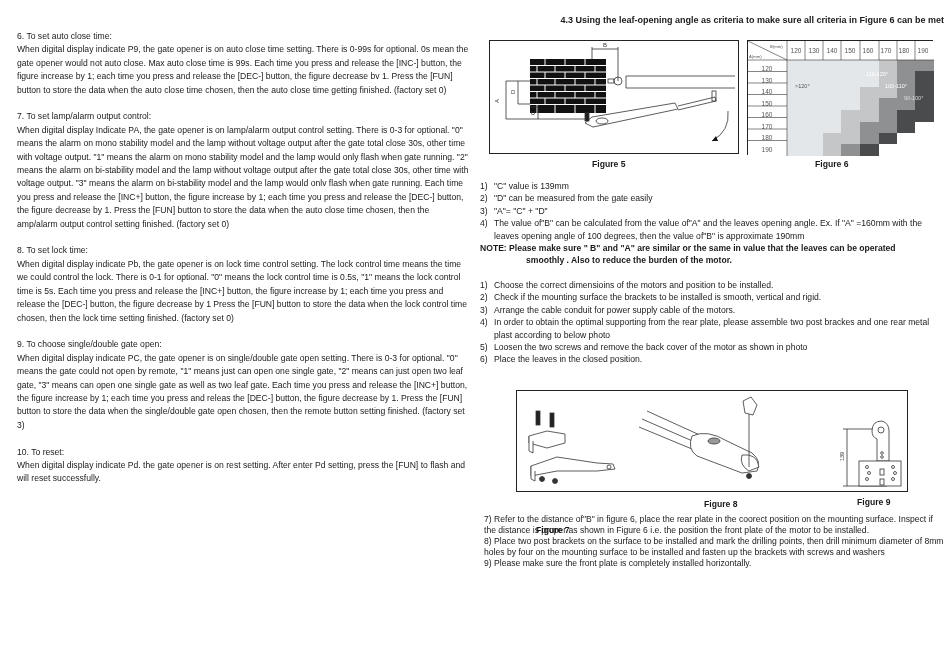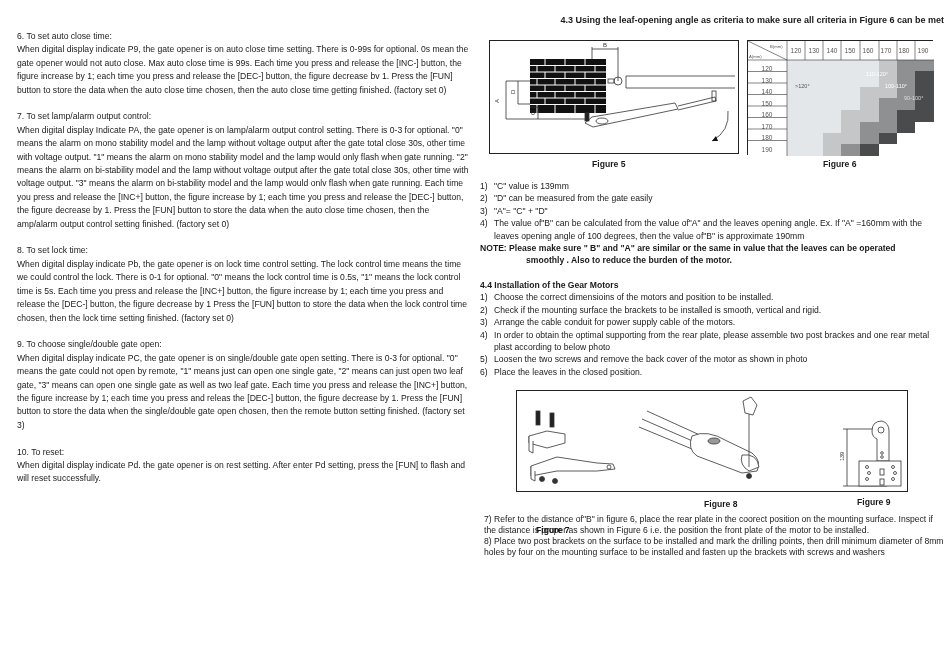--- a/index.html
+++ b/index.html
@@ -210,21 +210,21 @@
           <line x1="0" y1="99.5" x2="39" y2="99.5"></line>
         </g>
         <g font-size="5.5">
           <text x="47" y="47" fill="#555">&gt;120°</text>
           <text x="118" y="35" fill="#fff">110-120°</text>
           <text x="137" y="47" fill="#fff">100-110°</text>
           <text x="156" y="59" fill="#ddd">90-100°</text>
         </g>
       </svg>
     </div>
-    <div class="fig-caption" style="left:343px; top:159px;">Figure 6</div>
+    <div class="fig-caption" style="left:335px; top:159px;">Figure 6</div>
 
     <div class="list" style="top:180px;">
       <div class="list-item">
         <span class="num">1)</span>
         <span class="txt">"C" value is 139mm</span>
       </div>
       <div class="list-item">
         <span class="num">2)</span>
         <span class="txt">"D" can be measured from the gate easily</span>
       </div>
@@ -236,21 +236,20 @@
         <span class="num">4)</span>
         <span class="txt">The value of"B" can be calculated from the value of"A" and the leaves opening angle. Ex. If "A" =160mm with the leaves opening angle of 100 degrees, then the value of"B" is approximate 190mm</span>
       </div>
       <div class="note">
         <span>NOTE: Please make sure " B" and "A" are similar or the same in value that the leaves can be operated</span>
         <span class="indent">smoothly . Also to reduce the burden of the motor.</span>
       </div>
     </div>
 
     <div class="list" style="top:279px;">
-      <div class="h44">4.4 Installation of the Gear Motors</div>
       <div class="list-item">
         <span class="num">1)</span>
         <span class="txt">Choose the correct dimensioins of the motors and position to be installed.</span>
       </div>
       <div class="list-item">
         <span class="num">2)</span>
         <span class="txt">Check if the mounting surface the brackets to be installed is smooth, vertical and rigid.</span>
       </div>
       <div class="list-item">
         <span class="num">3)</span>
@@ -318,15 +317,16 @@
         <text x="327" y="70" font-size="5.5" fill="#333" transform="rotate(-90 327 70)">139</text>
       </svg>
     </div>
     <div class="fig-caption" style="left:56px; top:525px;">Figure 7</div>
     <div class="fig-caption" style="left:224px; top:499px;">Figure 8</div>
     <div class="fig-caption" style="left:377px; top:497px;">Figure 9</div>
 
     <div class="para-list">
       <div>7) Refer to the distance of"B" in figure 6, place the rear plate in the coorect position on the mounting surface. Inspect if the distance is proper as shown in Figure 6 i.e. the position the front plate of the motor to be installed.</div>
       <div>8) Place two post brackets on the surface to be installed and mark the drilling points, then drill minimum diameter of 8mm holes by four on the mounting surface to be installed and fasten up the brackets with screws and washers</div>
+      <div>9) Please make sure the front plate is completely installed horizontally.</div>
     </div>
   </div>
 </div>
 
 </body></html>

